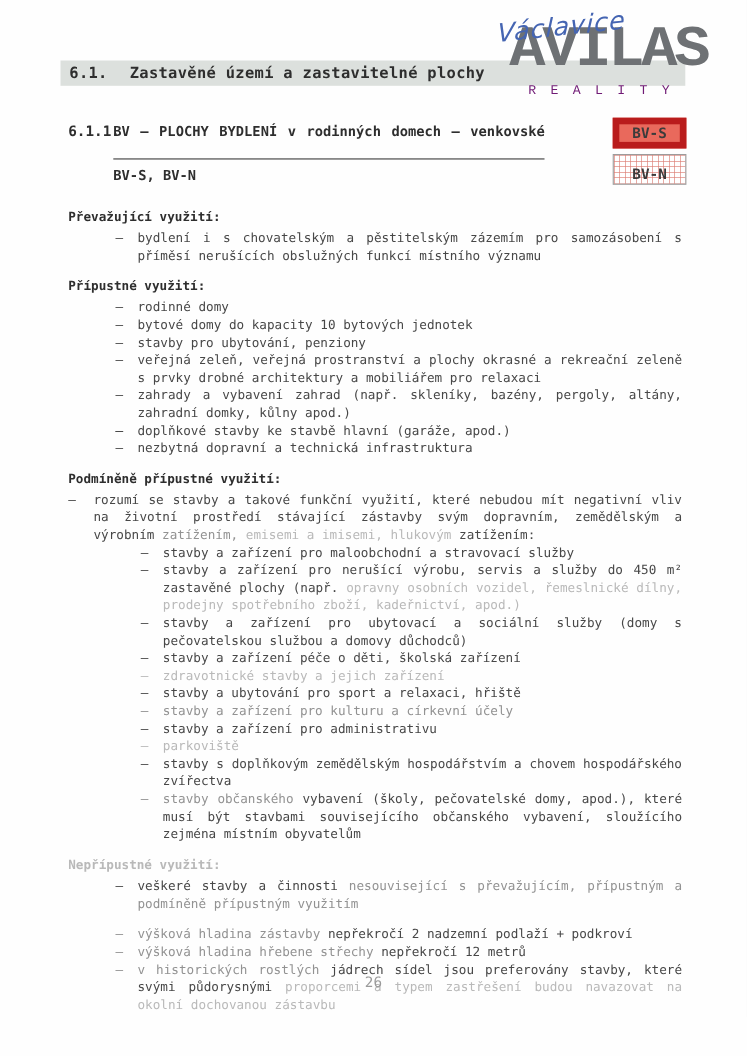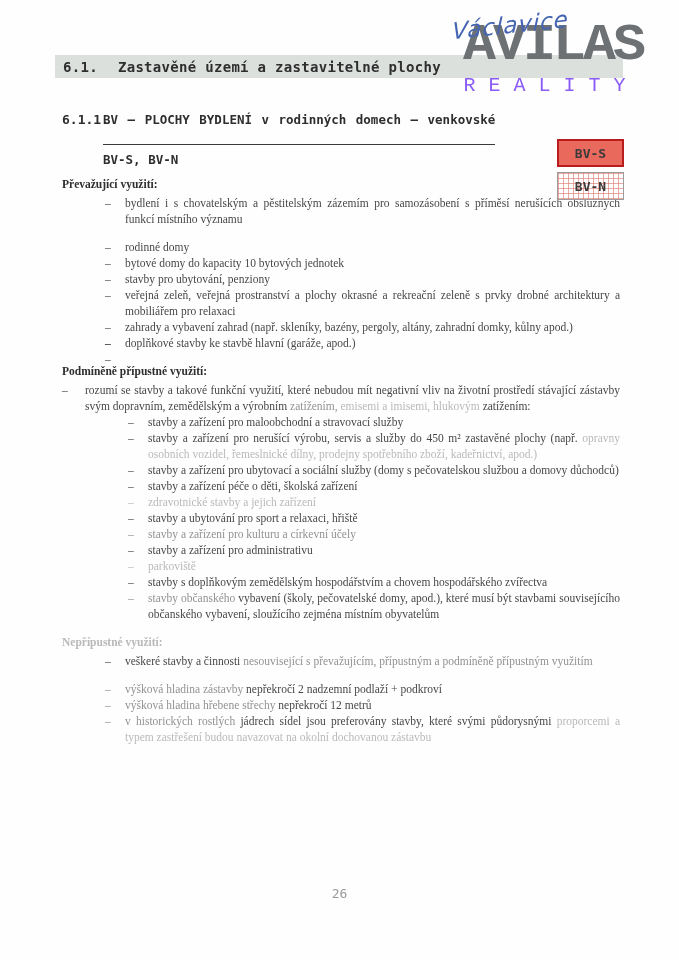--- a/index.html
+++ b/index.html
@@ -27,21 +27,21 @@
     position:absolute;top:18px;left:428px;width:250px;
     text-align:center;line-height:1;z-index:3;
     font-family:Liberation Mono, monospace;
   }
   .logo-main{
     font-size:55px;font-weight:900;color:#6e7174;
     letter-spacing:-3px;transform:scaleY(.95);
   }
   .logo-sub{
     margin-top:3px;margin-right:4px;
-    font-size:20px;font-weight:400;color:#8b5cf6;
+    font-size:12px;font-weight:400;color:#701a75;
     letter-spacing:13px;
   }
   .handwriting{
     position:absolute;top:12px;left:452px;z-index:4;
     font-family:"DejaVu Sans",sans-serif;
     font-style:italic;font-size:23px;color:#4565b2;
     transform:rotate(-6deg) skewX(-8deg);
     letter-spacing:1px;
   }
   .subheading{position:absolute;left:62px;top:112px;width:480px;}
@@ -53,29 +53,30 @@
     word-spacing:2px;white-space:nowrap;
   }
   .subheading .sub2{margin-left:41px;margin-top:7px;font-weight:bold;font-size:12.5px;color:#2e2e2e;}
   
   .legend{position:absolute;left:557px;top:107px;width:67px;z-index:2;}
   .swatch{
     width:67px;height:28px;box-sizing:border-box;
     display:flex;align-items:center;justify-content:center;
     font-weight:bold;font-size:13px;color:#3b3b3b;
   }
-  .swatch.bvs{background:#e9695c;border:2px solid #b91c1c;margin-top:32px;}
+  .swatch.bvs{background:#e9695c;border:6px solid #b91c1c;}
   .swatch.bvn{
     margin-top:5px;background:#ffffff;border:1px solid #9c9c9c;
     background-image:
       repeating-linear-gradient(0deg,rgba(220,125,115,.65) 0 1px,transparent 1px 5px),
       repeating-linear-gradient(90deg,rgba(220,125,115,.65) 0 1px,transparent 1px 5px);
+    align-items: flex-end;
   }
   
-  .content{position:absolute;left:62px;top:176px;width:558px;line-height:16px;font-family:Liberation Serif, serif;}
+  .content{position:absolute;left:62px;top:189px;width:558px;line-height:16px;}
   .section{margin-top:12px;}
   .section:first-child{margin-top:0;}
   .sec-title{font-weight:bold;color:#2e2e2e;margin-bottom:3px;}
   .item{position:relative;text-align:justify;}
   .item .dash{position:absolute;}
   .item.lvl0{padding-left:23px;}  .item.lvl0 .dash{left:0;}
   .item.lvl1{padding-left:63px;}  .item.lvl1 .dash{left:43px;}
   .item.lvl2{padding-left:86px;}  .item.lvl2 .dash{left:66px;}
   .f1{color:#b9b9b9;}
   .f2{color:#929292;}
@@ -120,20 +121,21 @@
 
   <div class="content">
       <div class="section">
         <div class="sec-title">Převažující využití:</div>
         <div class="item lvl1">
           <span class="dash">–</span>
           <div class="itext"><span>bydlení i s chovatelským a pěstitelským zázemím pro samozásobení s příměsí nerušících obslužných funkcí místního významu</span></div>
         </div>
       </div>
       <div class="section">
+        <div class="sec-title">Přípustné využití:</div>
         <div class="item lvl1">
           <span class="dash">–</span>
           <div class="itext"><span>rodinné domy</span></div>
         </div>
         <div class="item lvl1">
           <span class="dash">–</span>
           <div class="itext"><span>bytové domy do kapacity 10 bytových jednotek</span></div>
         </div>
         <div class="item lvl1">
           <span class="dash">–</span>
@@ -149,20 +151,21 @@
         </div>
         <div class="item lvl1">
           <span class="dash">–</span>
         </div>
         <div class="item lvl1">
           <span class="dash">–</span>
           <div class="itext"><span>doplňkové stavby ke stavbě hlavní (garáže, apod.)</span></div>
         </div>
         <div class="item lvl1">
           <span class="dash">–</span>
+          <div class="itext"><span>nezbytná dopravní a technická infrastruktura</span></div>
         </div>
       </div>
       <div class="section">
         <div class="sec-title">Podmíněně přípustné využití:</div>
         <div class="item lvl0">
           <span class="dash">–</span>
           <div class="itext"><span>rozumí se stavby a takové funkční využití, které nebudou mít negativní vliv na životní prostředí stávající zástavby svým dopravním, zemědělským a výrobním </span><span class="f2">zatížením, </span><span class="f1">emisemi a imisemi, hlukovým </span><span>zatížením:</span></div>
         </div>
         <div class="item lvl2">
           <span class="dash">–</span>

